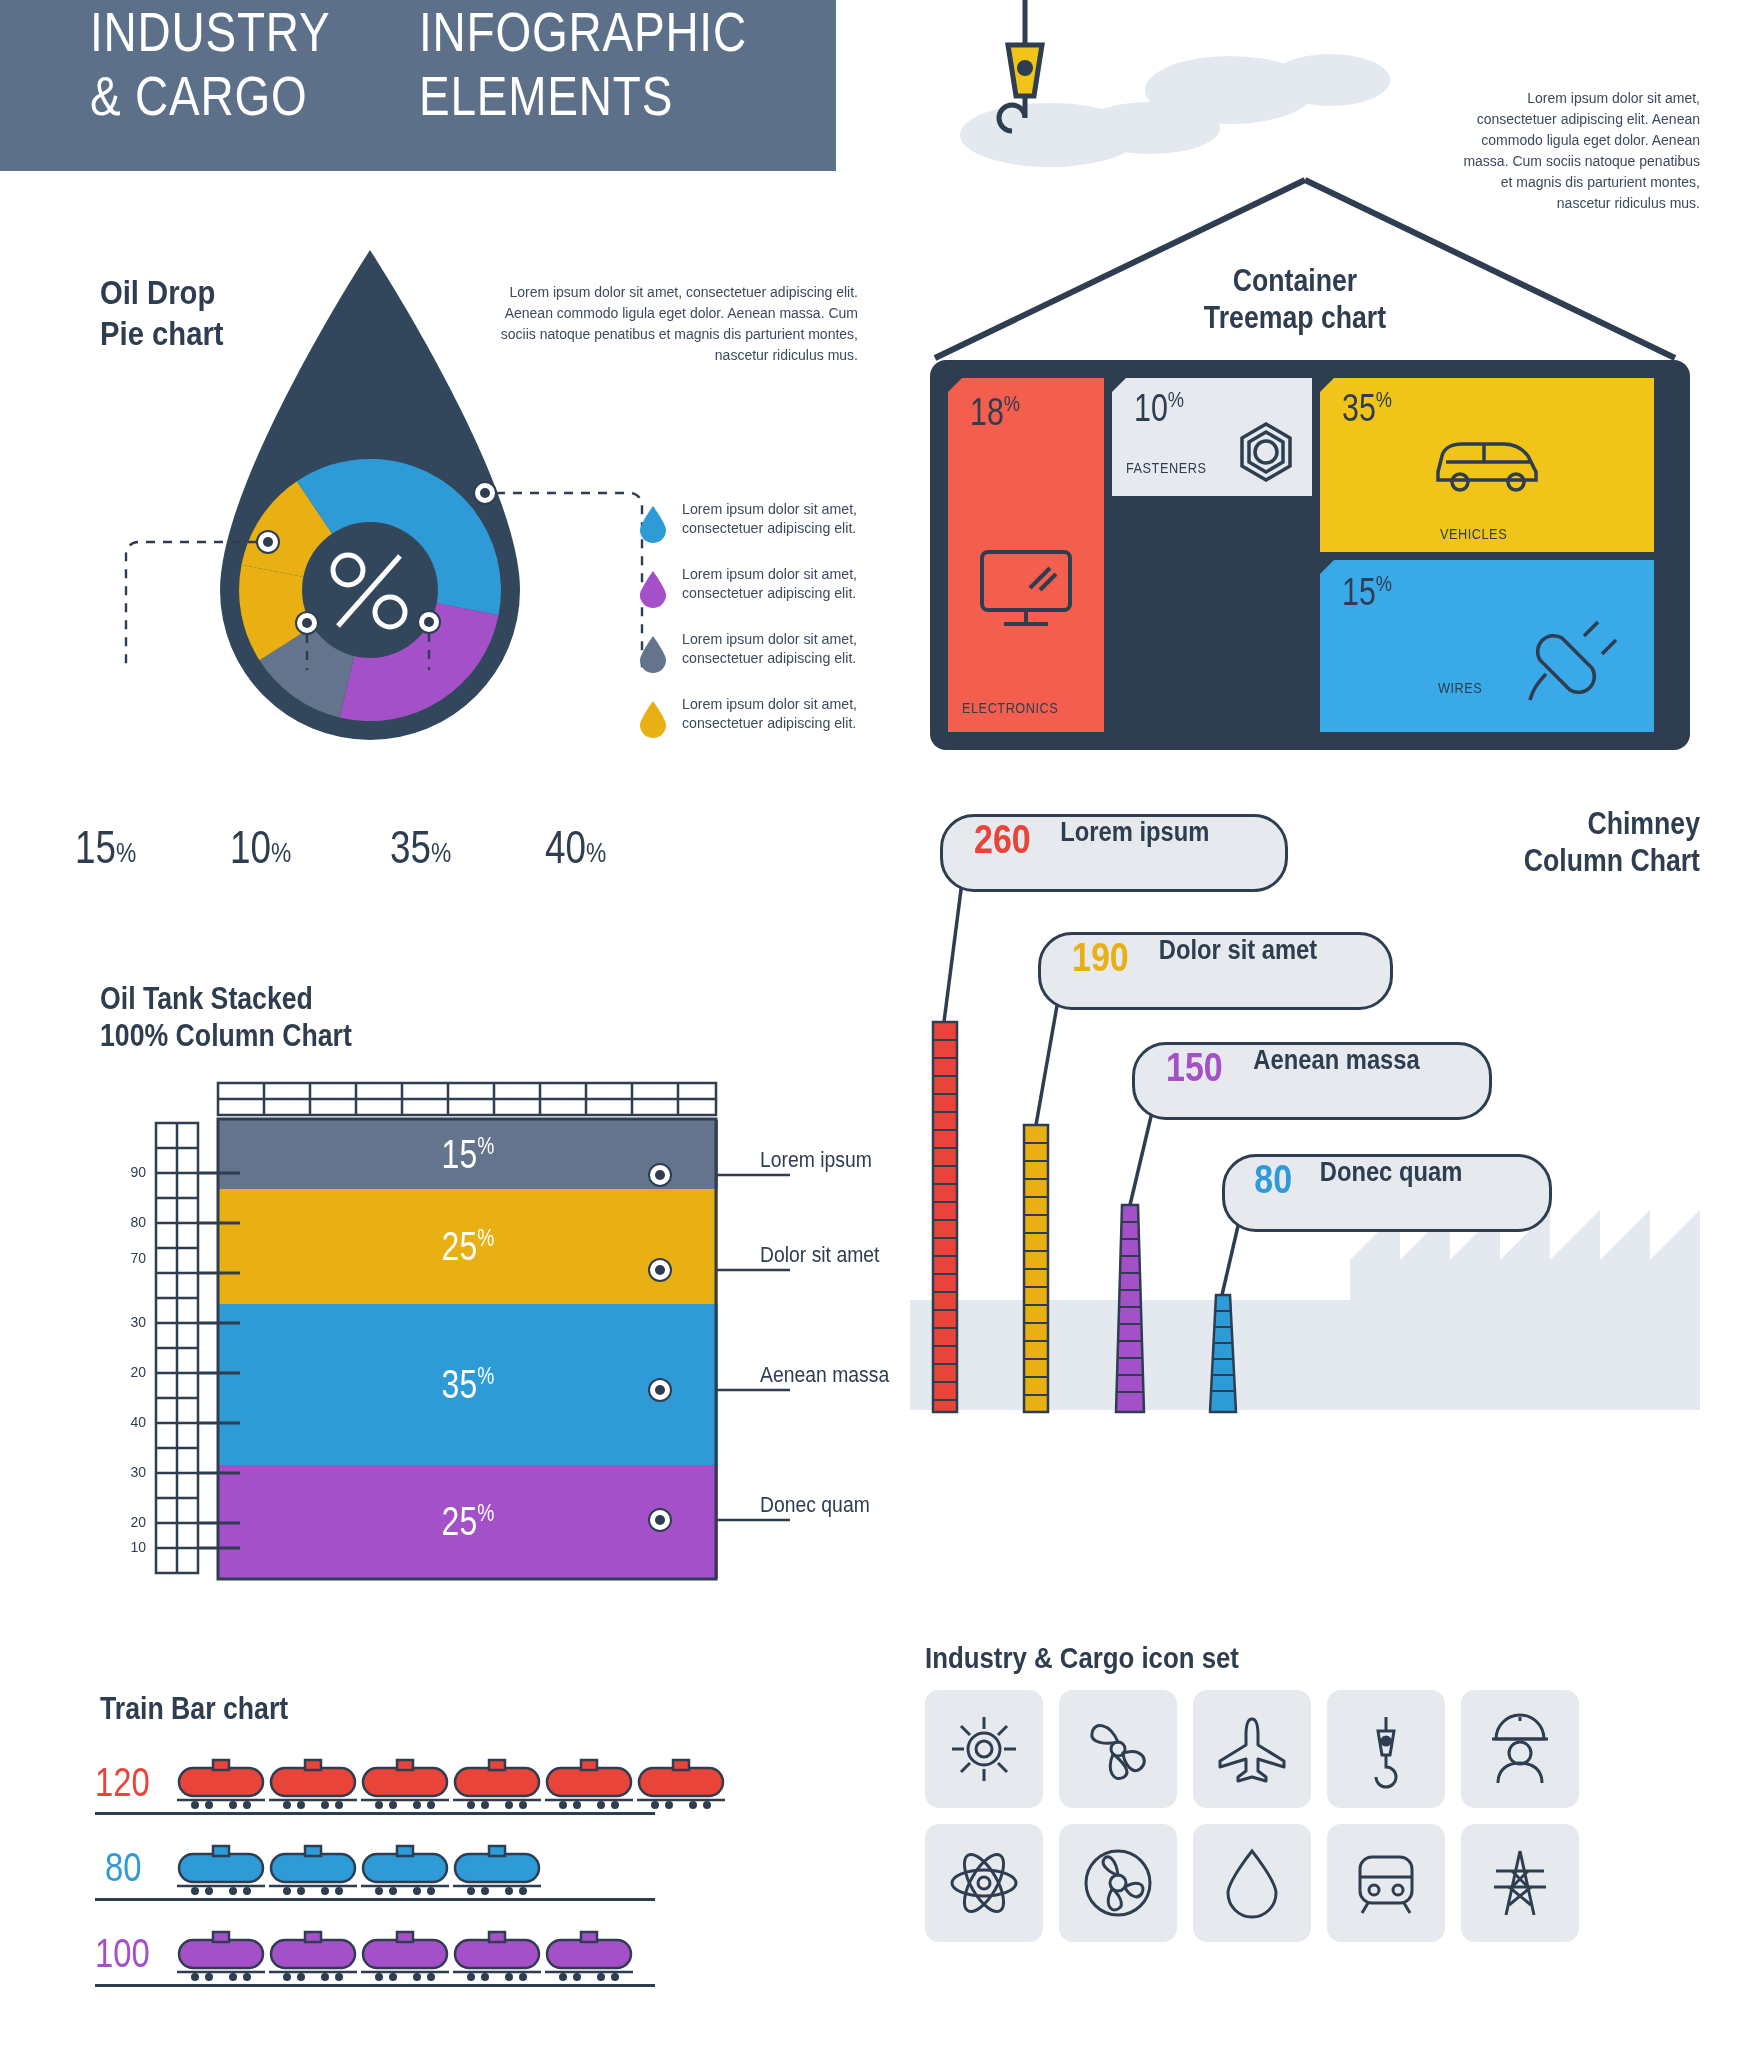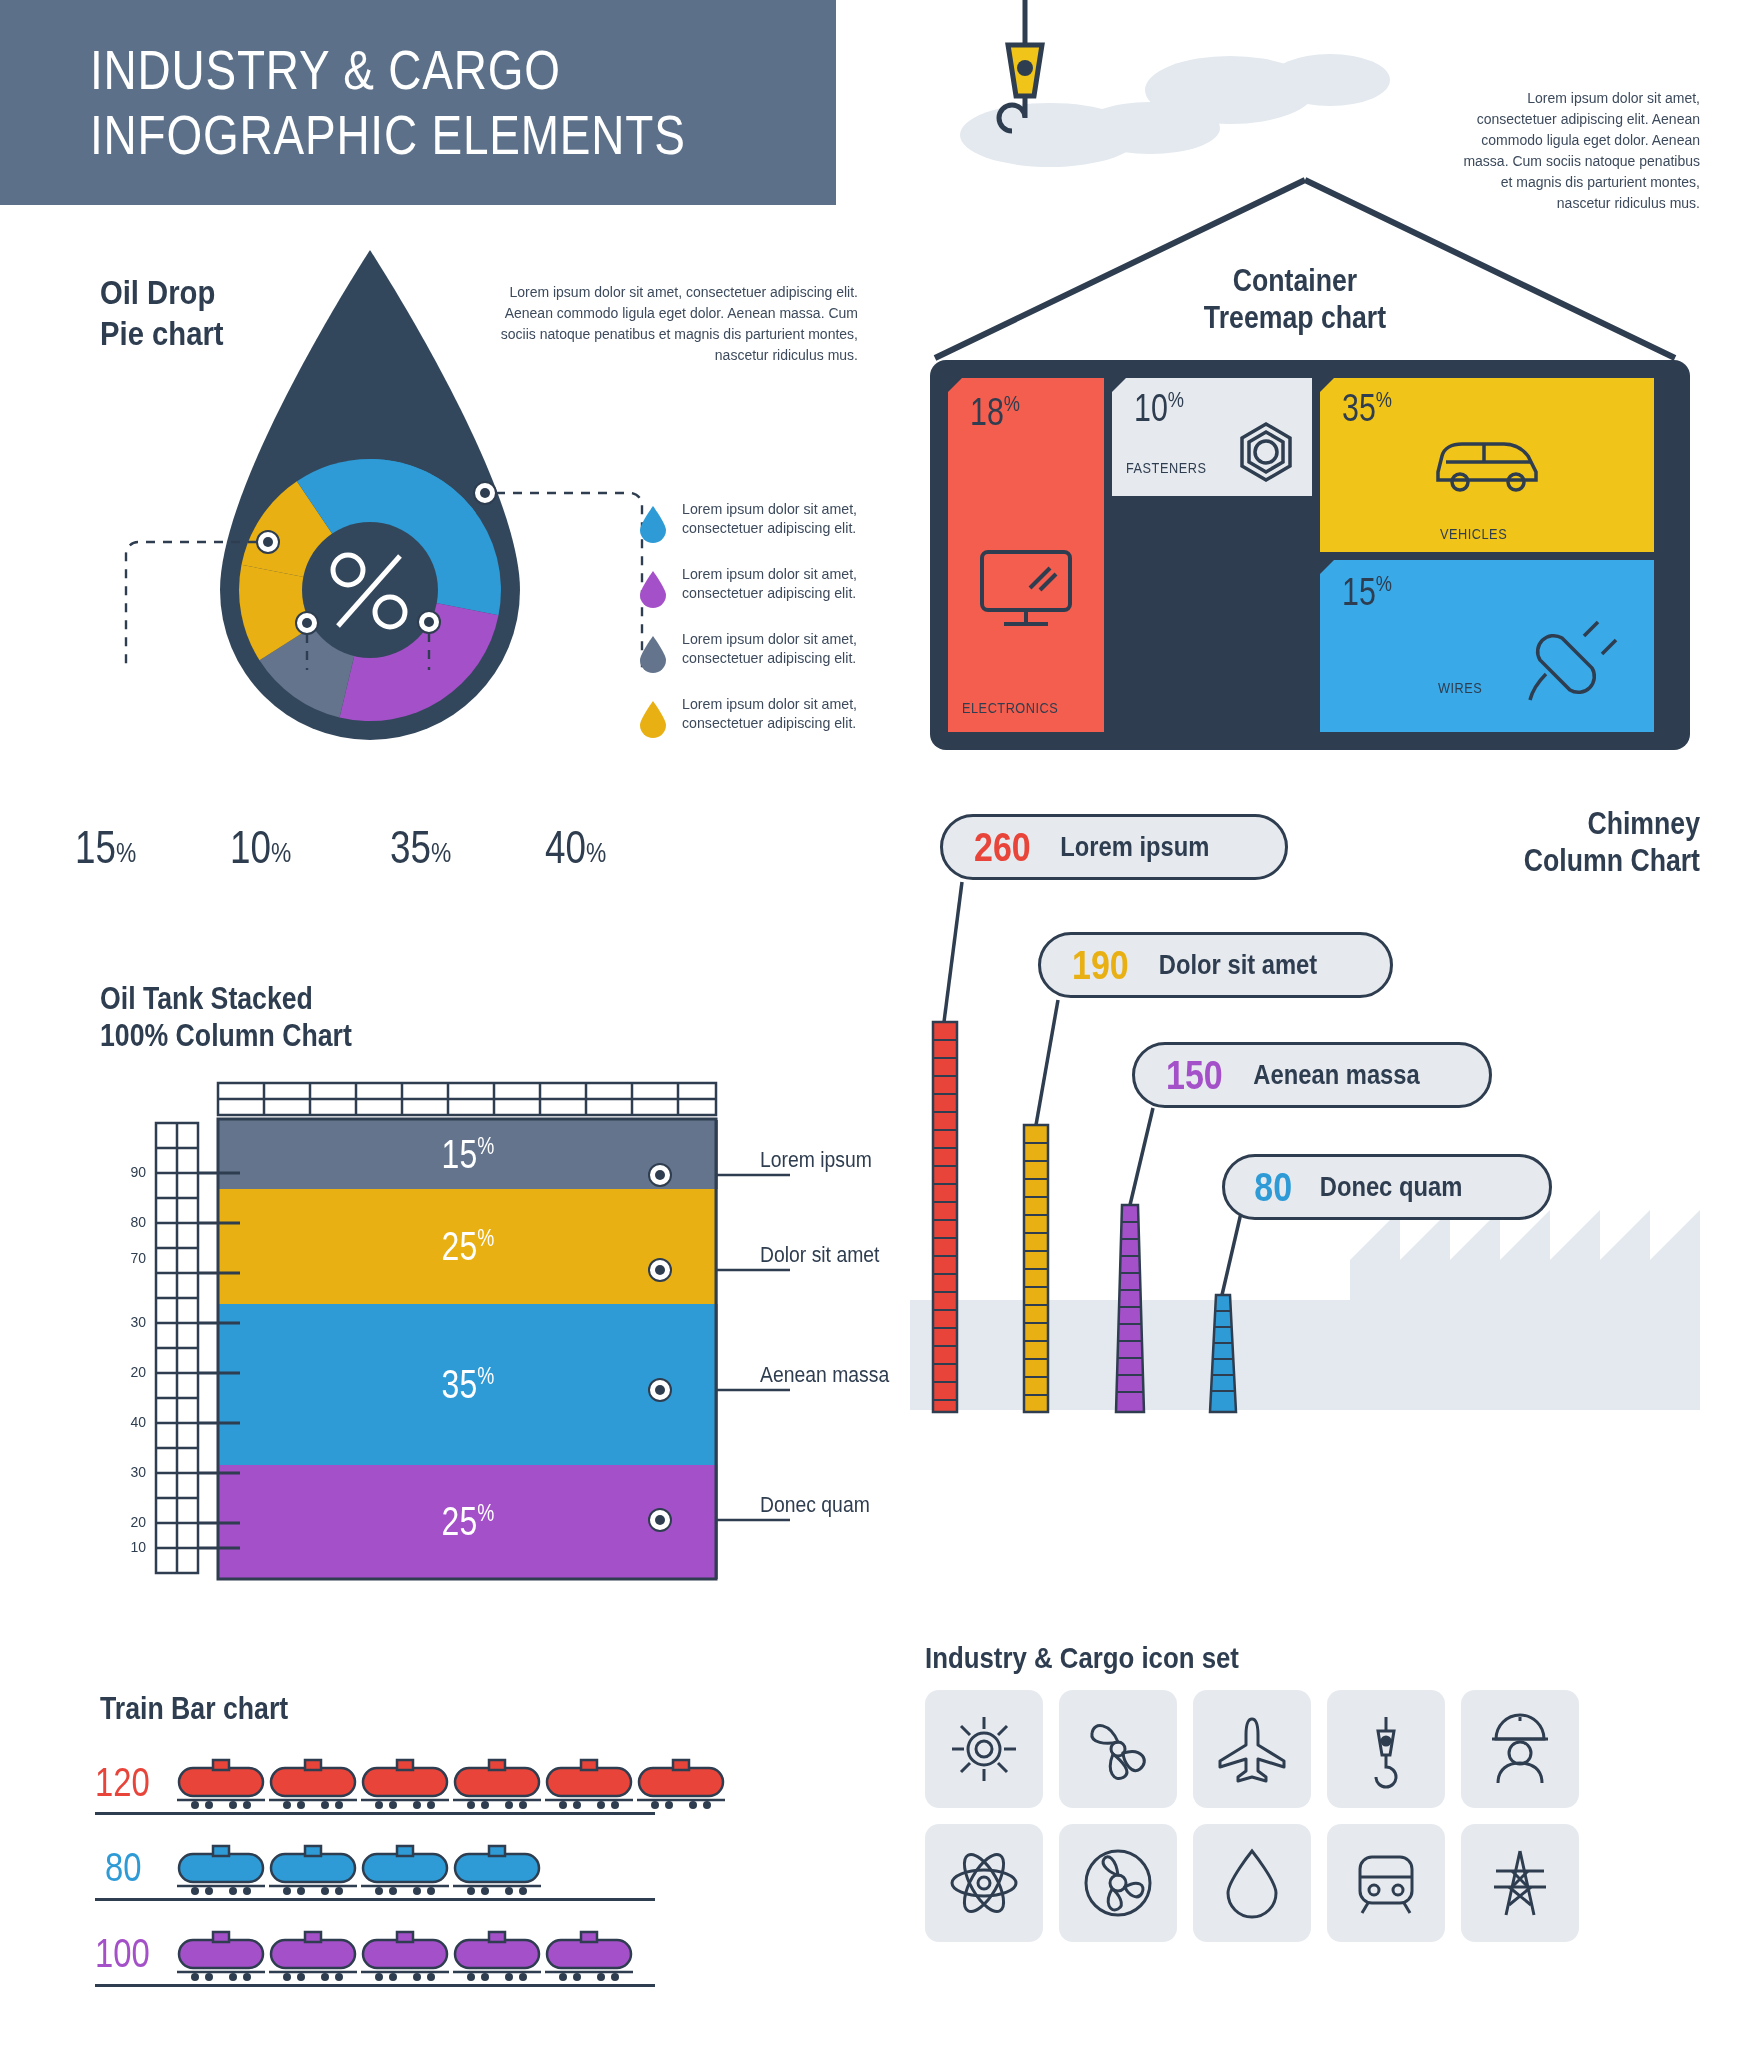--- a/index.html
+++ b/index.html
@@ -7,23 +7,23 @@
     width: 1755px; height: 2048px;
     background: #ffffff;
     font-family: "Liberation Sans", sans-serif;
     position: relative;
     overflow: hidden;
     color: #2e3d4f;
   }
 
   
   #header-banner {
-    position: absolute; left: 0; top: 0; width: 836px; height: 205px;
+    position: absolute; left: 0; top: 0; width: 836px; height: 171px;
     background: #5c7189;
-    display: flex; flex-direction: column; justify-content: center;
+    display: flex; flex-direction: row; justify-content: center;
     padding-left: 90px;
   }
   .banner-line {
     color: #ffffff; font-size: 56px; line-height: 1.15;
     letter-spacing: 1px; font-weight: 300;
     transform: scaleX(0.82); transform-origin: left center;
     font-family: "Liberation Sans", sans-serif;
   }
 
   
@@ -77,22 +77,22 @@
   .tank-lbl { position: absolute; font-size: 22px; color: #2e3d4f; transform: scaleX(0.88); transform-origin: left center; white-space: nowrap;}
 
   
   #train-wrap { position: absolute; left: 95px; top: 1690px; width: 640px; height: 310px; }
   .train-val { position: absolute; font-size: 40px; font-weight: 300; transform: scaleX(0.82); transform-origin: left top; }
 
   
   #chimney-wrap { position: absolute; left: 910px; top: 790px; width: 790px; height: 800px; }
   .bubble {
     position: absolute; background: #e6eaef; border: 3.5px solid #2e3d4f;
-    border-radius: 34px; display: flex; align-items: center; padding: 0 26px;
-    height: 66px;
+    border-radius: 34px; display: flex; padding: 0 26px;
+    height: 78px;
   }
   .bubble .num { font-size: 40px; font-weight: bold; transform: scaleX(0.85); margin-right: 14px; }
   .bubble .txt { font-size: 27px; font-weight: bold; color: #2e3d4f; transform: scaleX(0.88); white-space: nowrap; }
 
   
   #iconset-wrap { position: absolute; left: 925px; top: 1640px; width: 700px; height: 330px; }
   .icon-grid { display: grid; grid-template-columns: repeat(5, 118px); grid-template-rows: repeat(2, 118px); gap: 16px; }
   .icon-cell {
     background: #e6eaef; border-radius: 14px;
     display: flex; align-items: center; justify-content: center;

